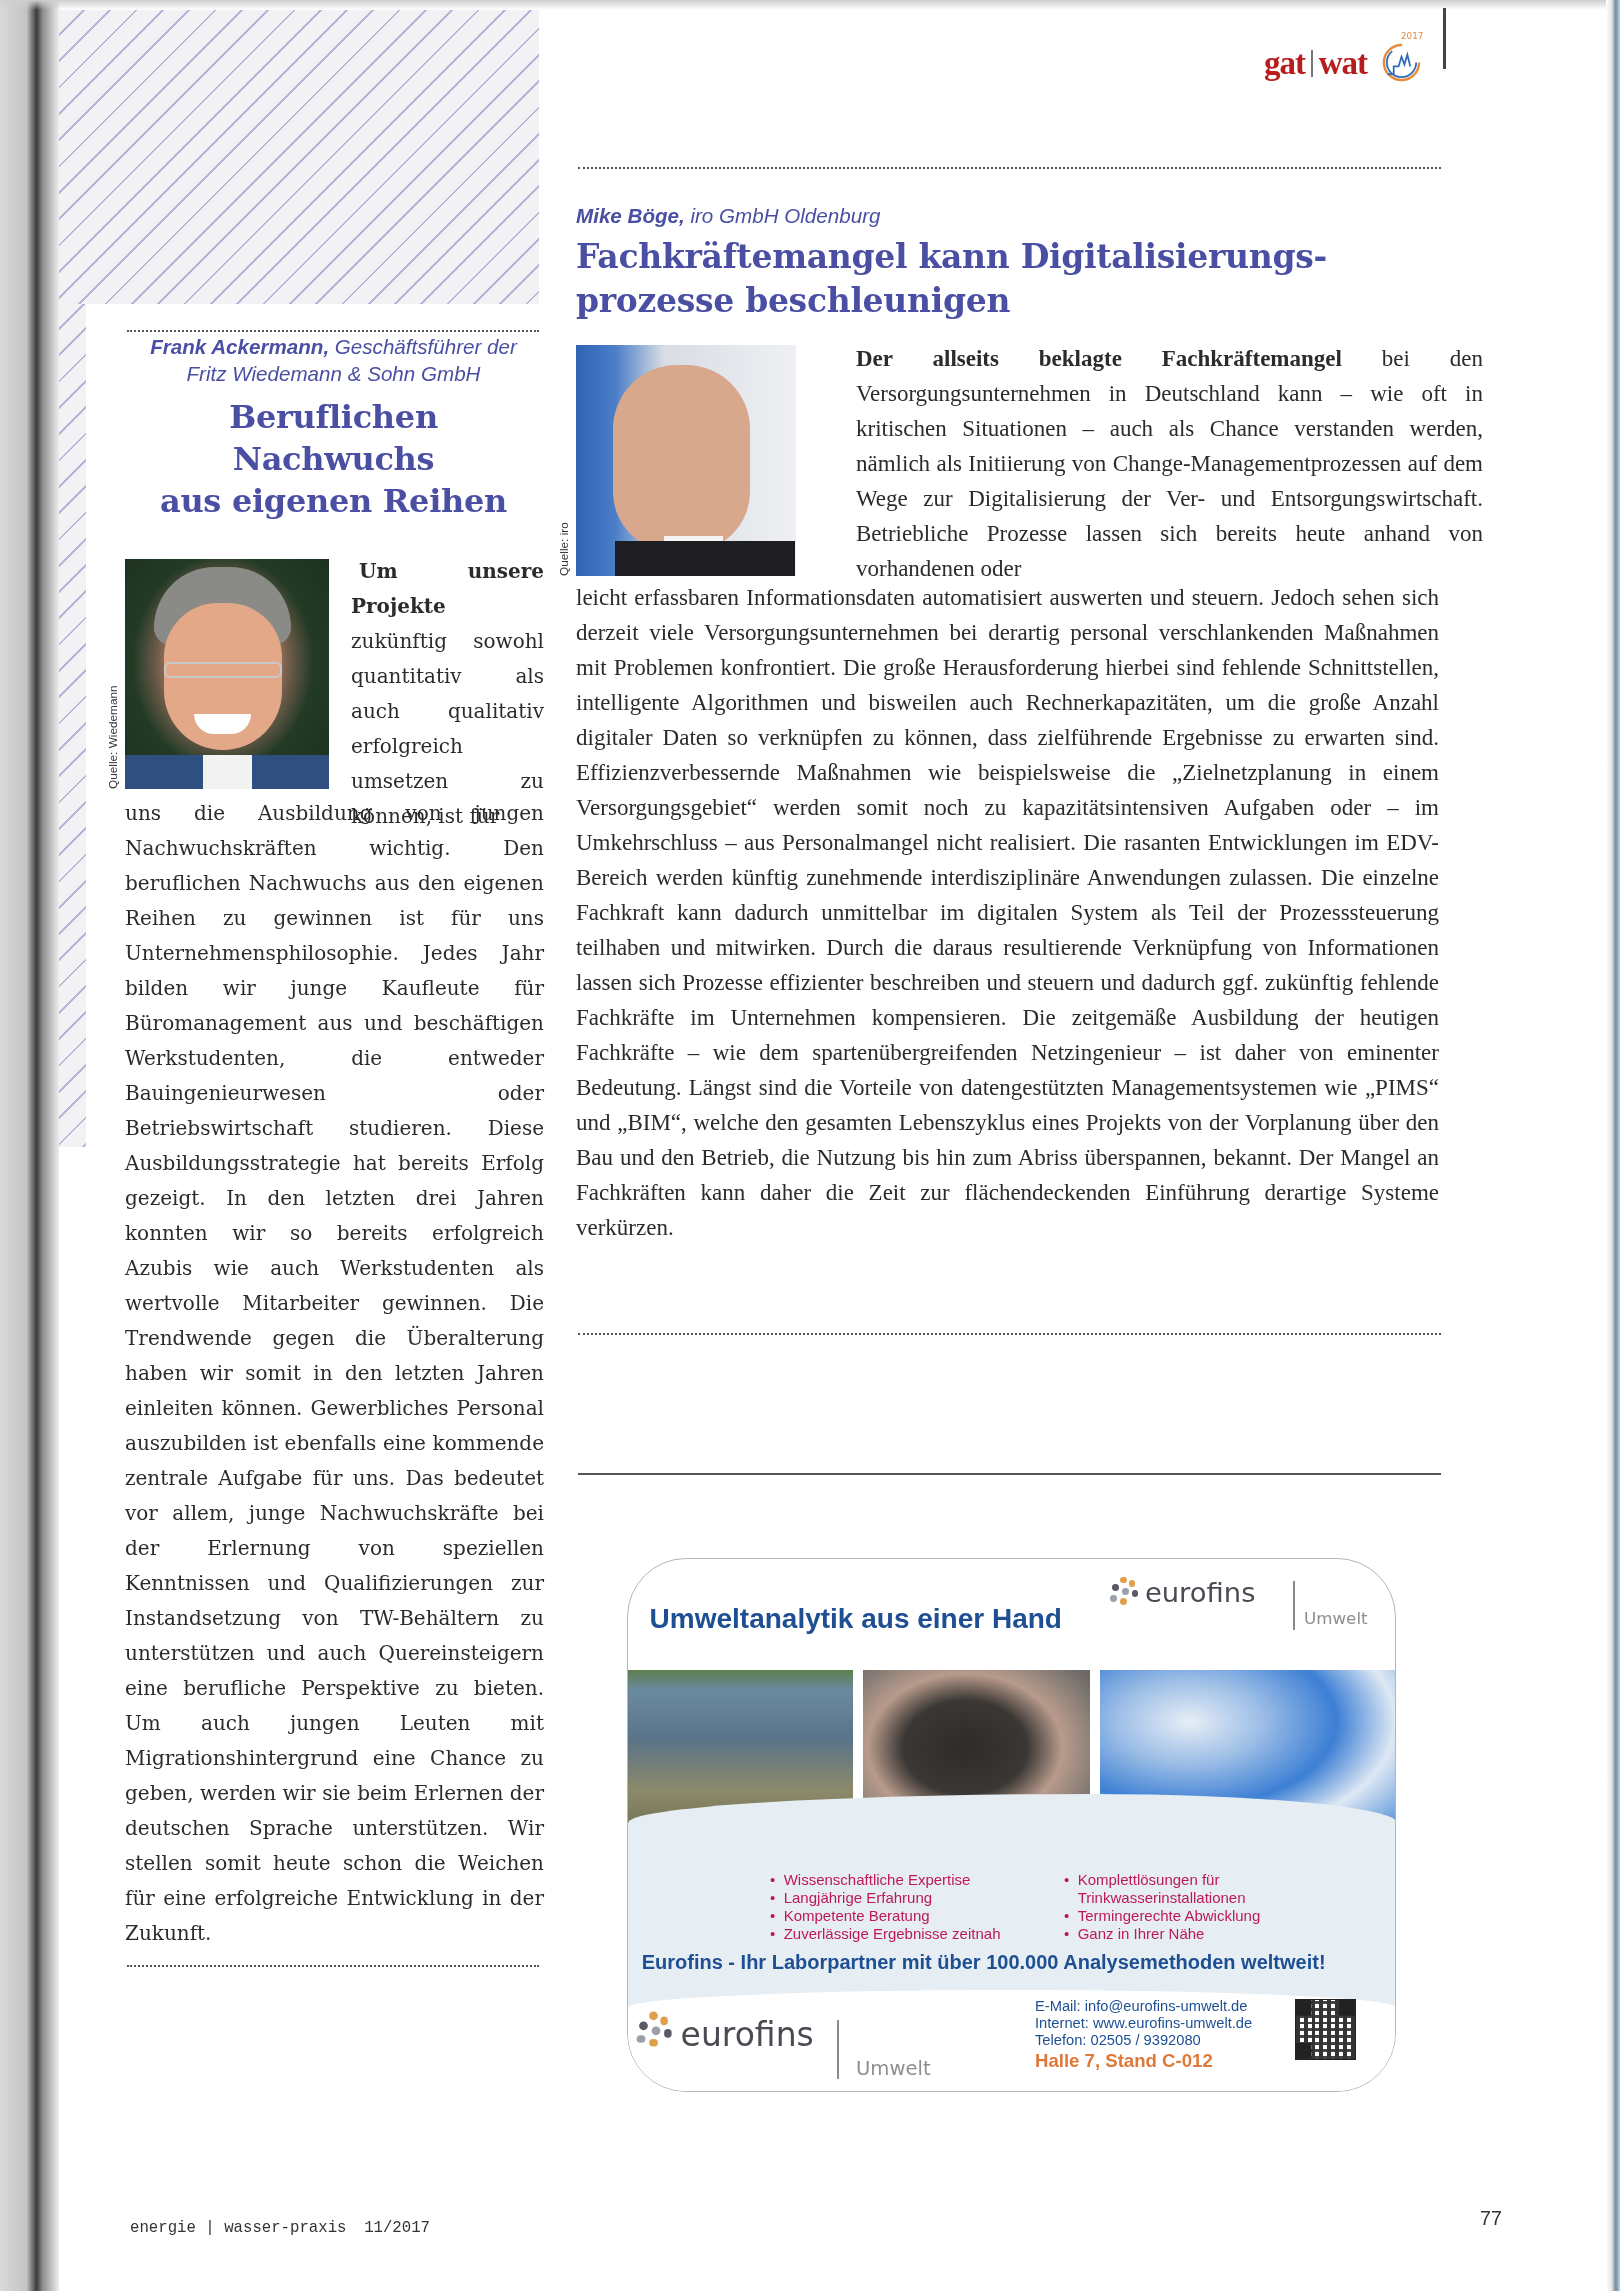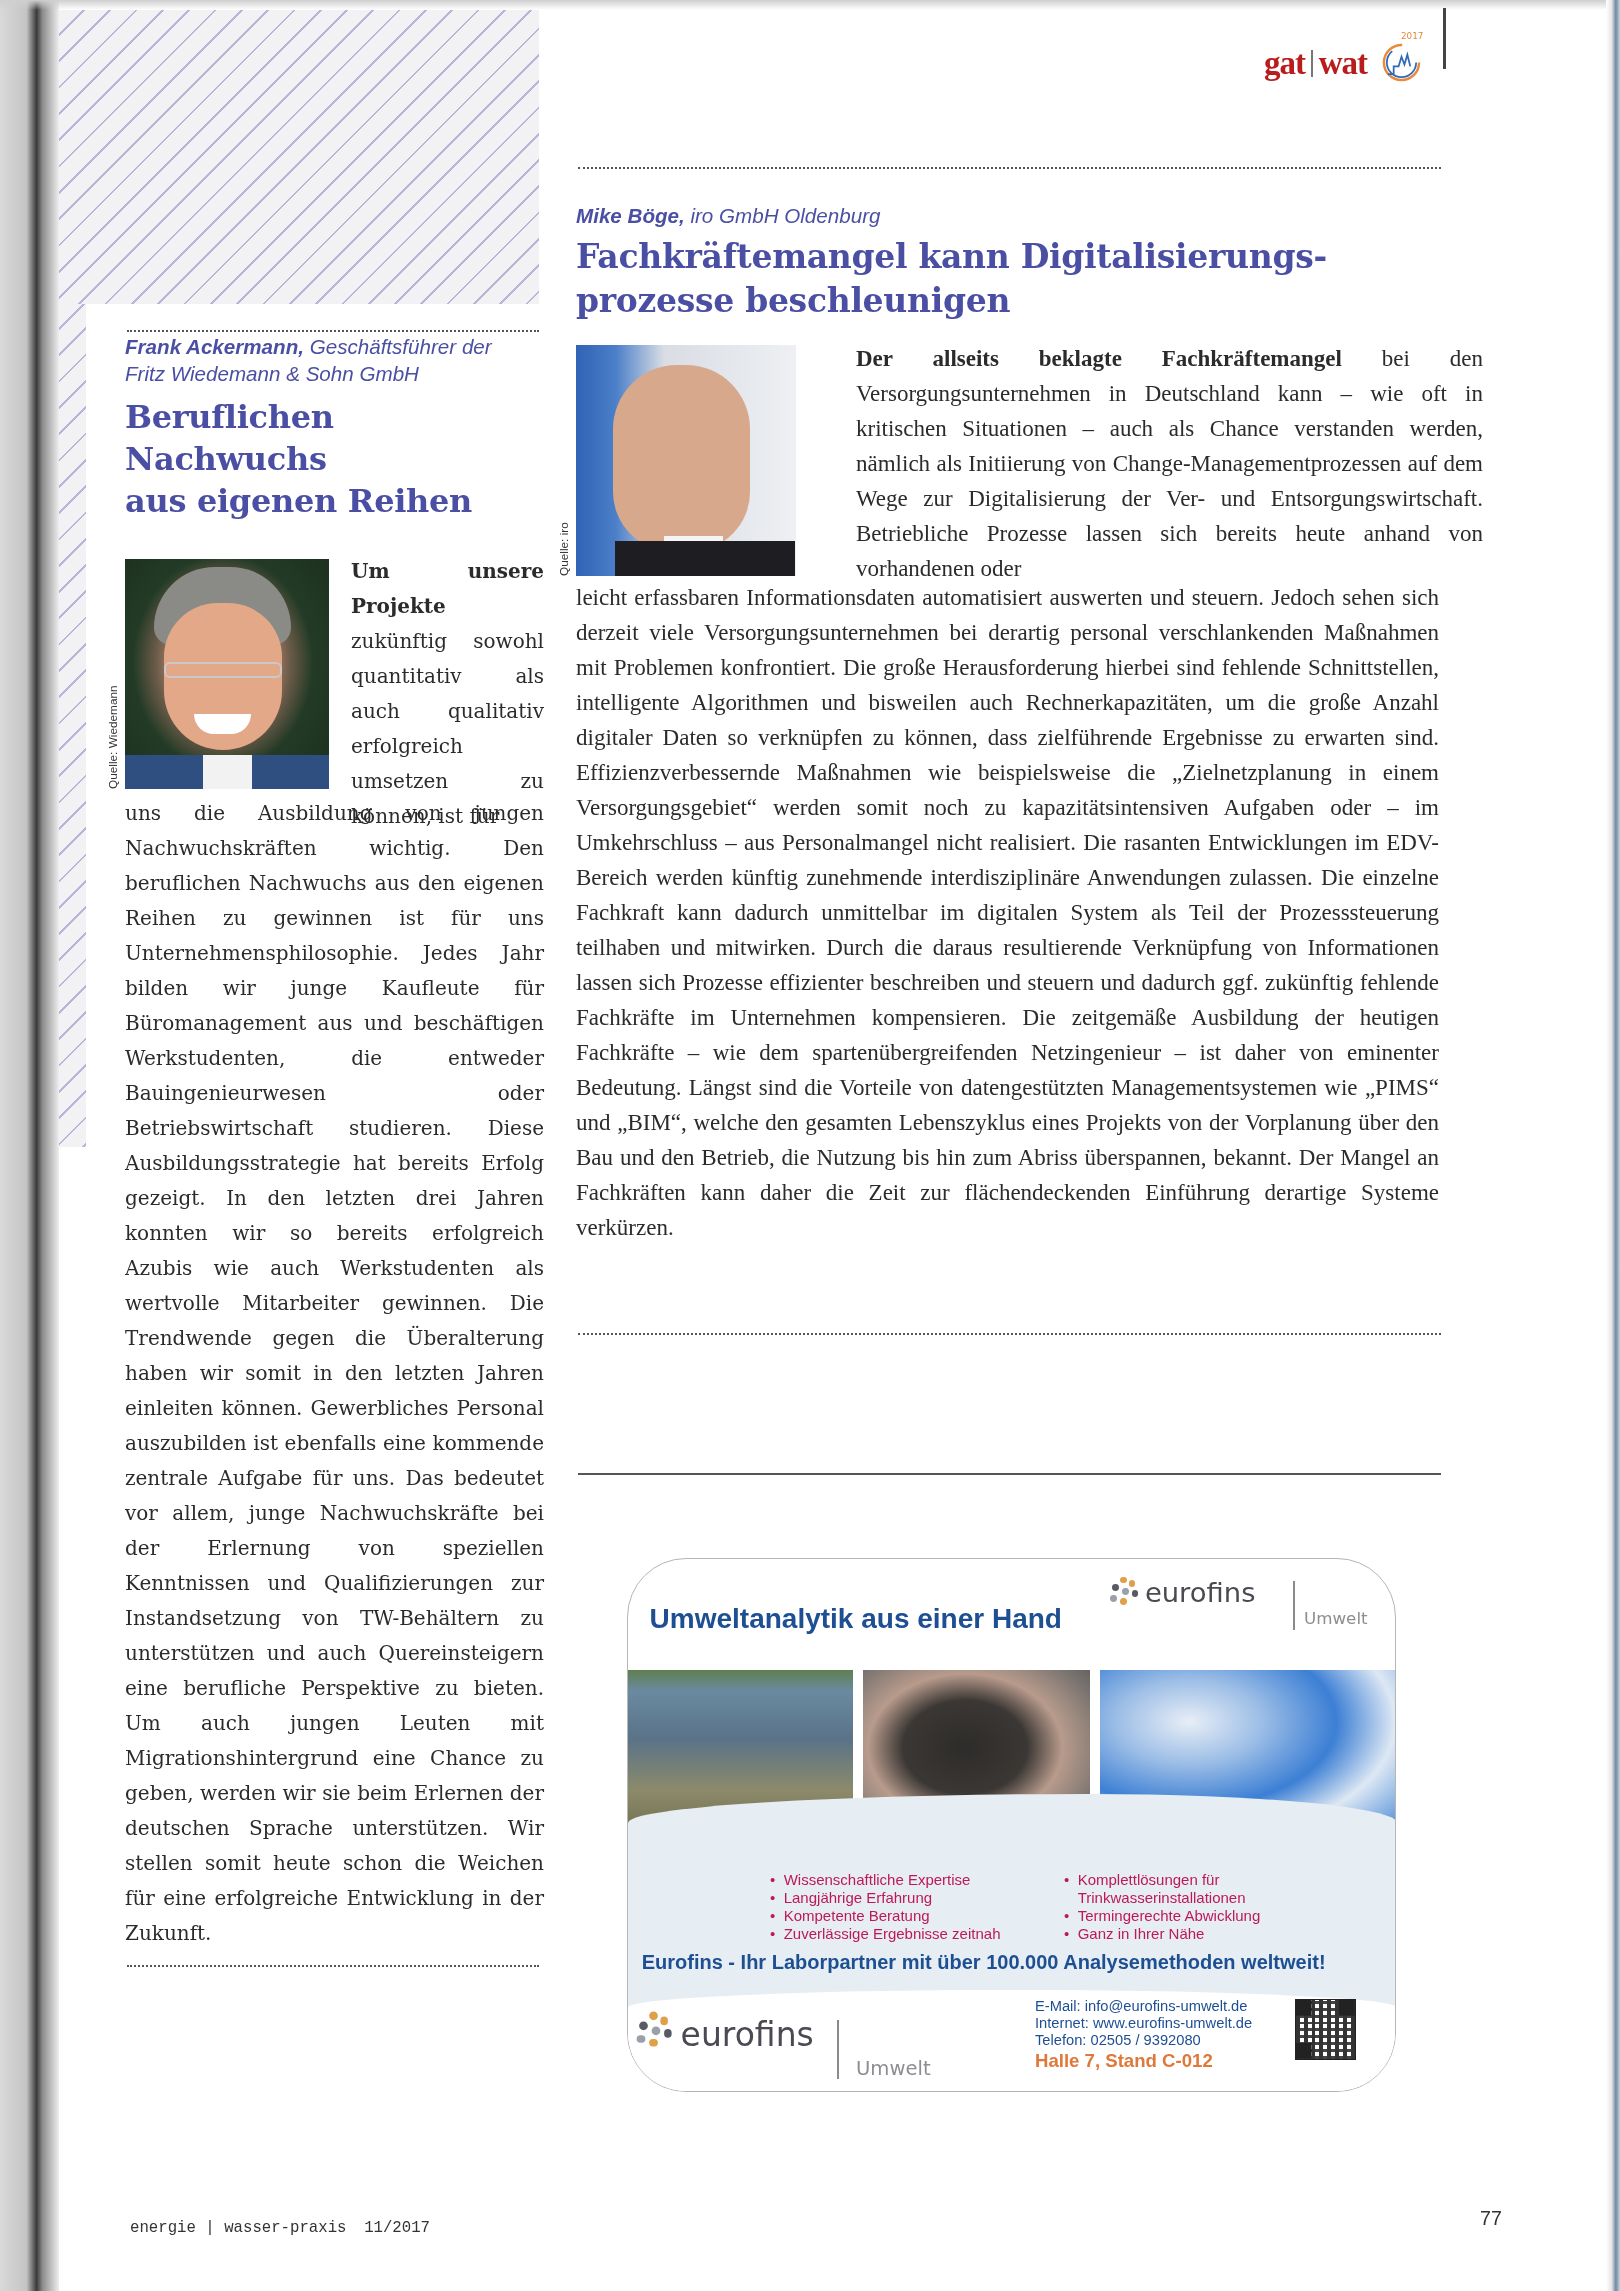--- a/index.html
+++ b/index.html
@@ -25,27 +25,27 @@
   .logo { position: absolute; left: 1264px; top: 29px; width: 186px; height: 69px; display: flex; align-items: center; }
   .logo-text { font-family: Liberation Serif, serif; font-weight: bold; font-size: 33px; color: #b91c1c; letter-spacing: -1px; }
   .logo-sep { display: inline-block; width: 2px; height: 27.4px; background: #777; margin: 0 5.9px; vertical-align: middle; }
   .logo-year { position: absolute; left: 137px; top: 2px; font-family: "DejaVu Sans", sans-serif; font-size: 8.8px; color: #e08a3a; }
   .logo-mark { position: absolute; left: 116px; top: 11.8px; width: 43px; height: 43px; }
   .header-rule { position: absolute; left: 1443px; top: 7.8px; width: 2.9px; height: 61px; background: #444; }
 
   .dotted { position: absolute; border-top: 2.9px dotted #555; height: 0; }
 
   
-  .left-col { position: absolute; left: 125px; top: 333px; width: 417px; }
+  .left-col { position: absolute; left: 125px; top: 333px; width: 417px; text-align: center; }
   .author { font-family: "Liberation Sans", sans-serif; font-style: italic; color: #4a4fa3; font-size: 20.6px; line-height: 27.4px; }
   .author b { font-weight: bold; }
   .headline { font-family: "DejaVu Serif", serif; color: #4a4fa3; font-weight: bold; font-size: 32px; line-height: 42px; margin-top: 7.8px; letter-spacing: -0.3px; }
 
   .body-text { font-family: "DejaVu Serif", serif; font-size: 20px; line-height: 35px; color: #2b2b2b; text-align: justify; hyphens: manual; }
-  .body-text b { font-weight: bold; }
+  .body-text b { font-weight: bold; margin-left: 8px; }
 
   .photo-frank { position: absolute; left: 125px; top: 559px; width: 204px; height: 230px;
     background: radial-gradient(ellipse at 48% 45%, #e9b89c 0%, #d8987a 25%, #6a5a48 45%, #233b26 60%, #1b2e1c 100%); overflow: hidden; }
   .photo-frank .hair { position: absolute; left: 29px; top: 7.8px; width: 137px; height: 78px; border-radius: 69px 69px 19.6px 19.6px; background: #8a8a86; }
   .photo-frank .face { position: absolute; left: 39px; top: 44px; width: 118px; height: 147px; border-radius: 54px 54px 59px 59px; background: #e2a888; }
   .photo-frank .glasses { position: absolute; left: 39px; top: 103px; width: 118px; height: 15.7px; border: 2px solid #c9c9c9; border-radius: 5.9px; }
   .photo-frank .smile { position: absolute; left: 69px; top: 155px; width: 57px; height: 19.6px; border-radius: 0 0 29px 29px; background: #fff; }
   .photo-frank .jacket { position: absolute; left: 0; top: 196px; width: 204px; height: 39px; background: #2f4f80; }
   .photo-frank .shirt { position: absolute; left: 78px; top: 196px; width: 49px; height: 39px; background: #f2f2f2; }
   .credit { position: absolute; font-family: "Liberation Sans", sans-serif; font-size: 11.8px; color: #333; transform: rotate(-90deg); transform-origin: left top; white-space: nowrap; }

